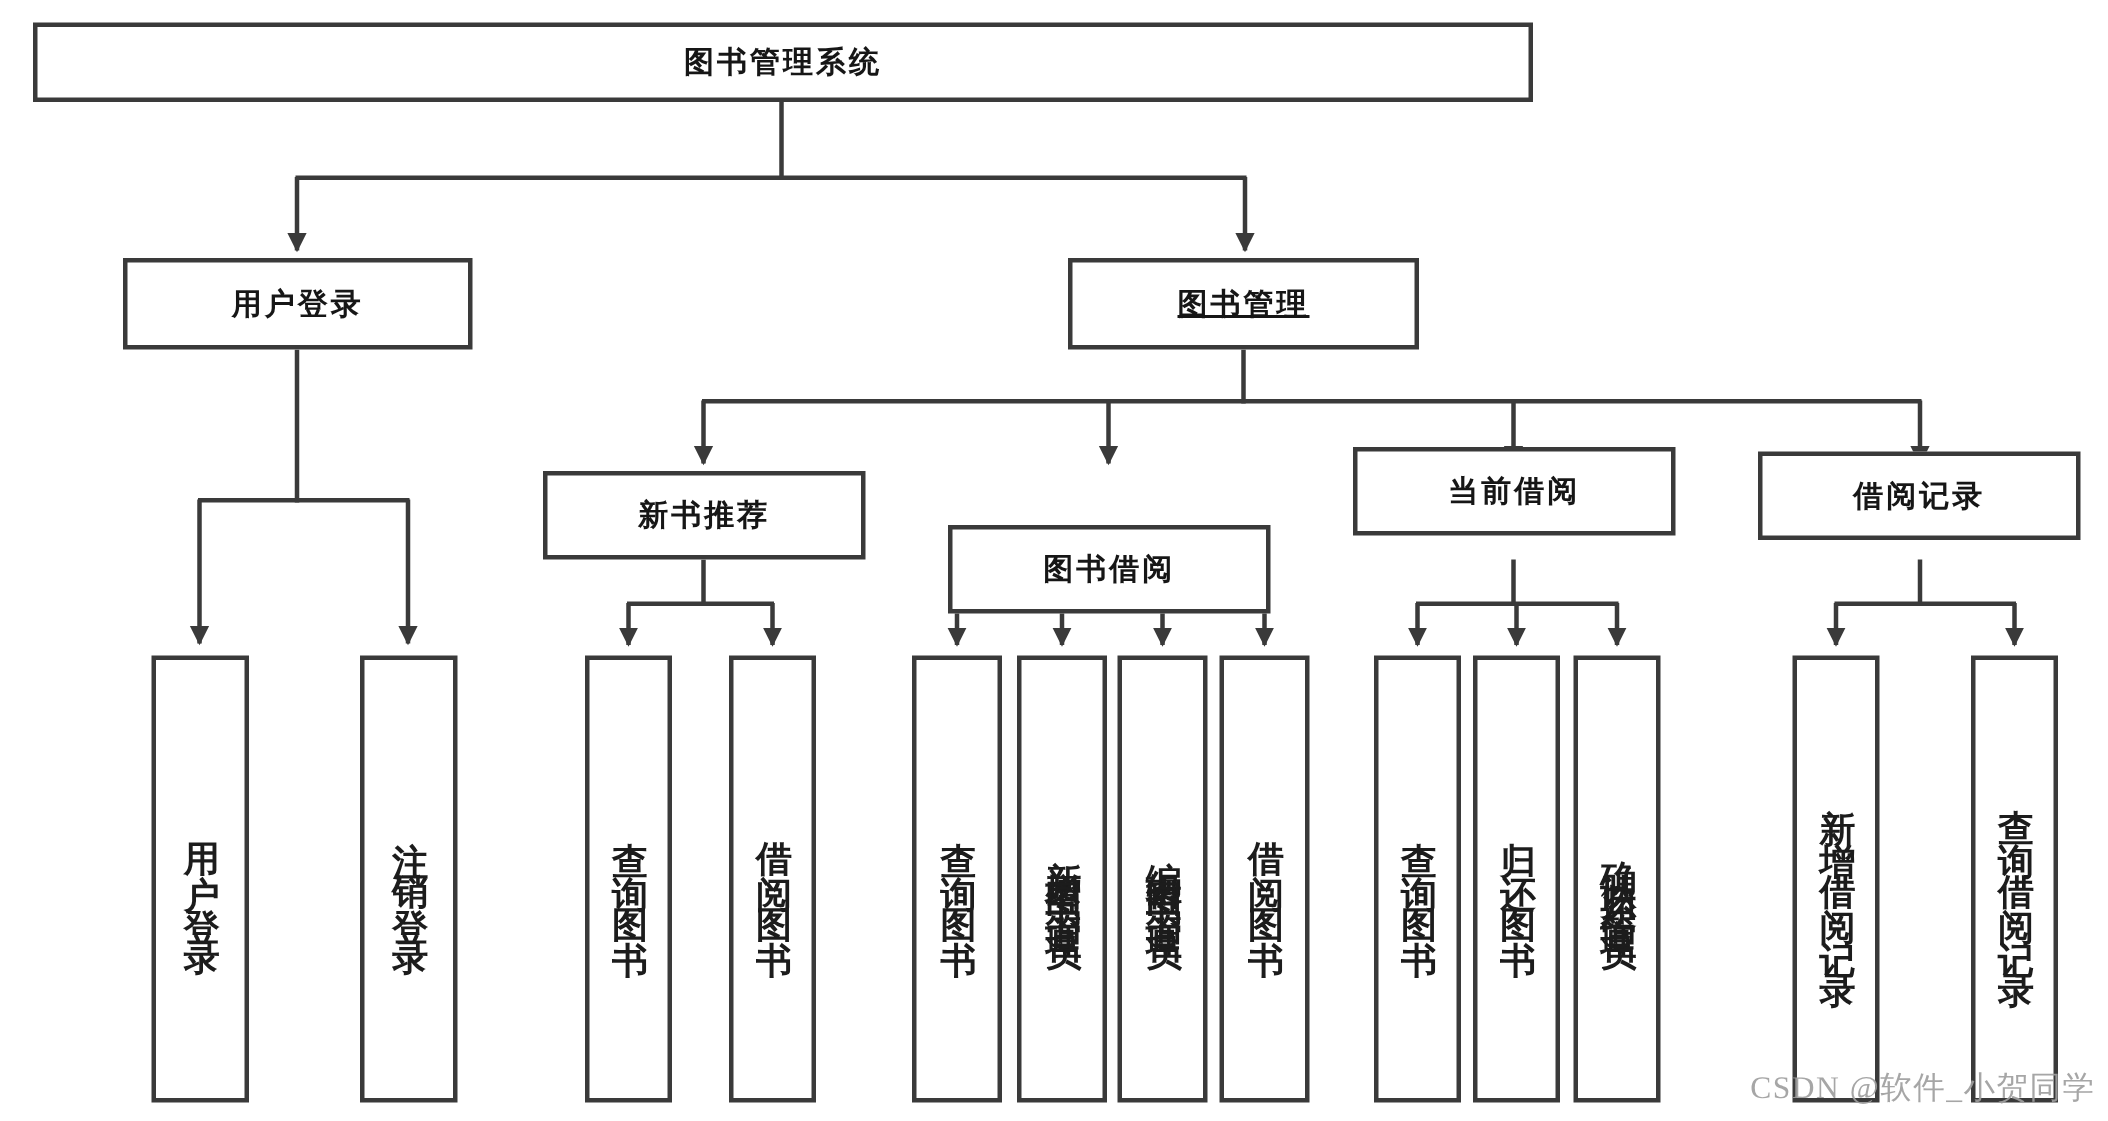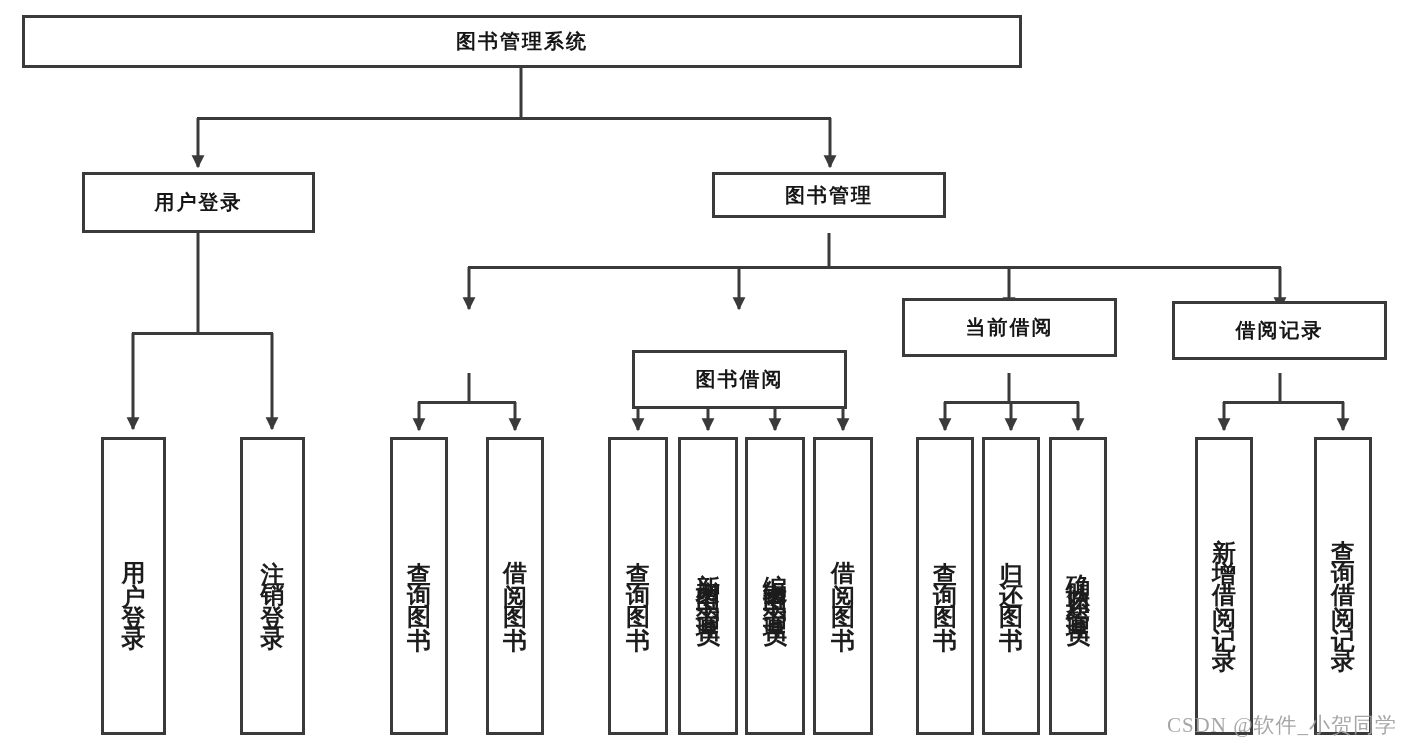--- a/index.html
+++ b/index.html
@@ -109,24 +109,27 @@
     </g>
   </svg>
 
   <div class="box" style="left:22px; top:15px; width:1000px; height:53px;text-align:center;">
     <span class="h-label">图书管理系统</span>
   </div>
 
   <div class="box" style="left:82px; top:172px; width:233px; height:61px;">
     <span class="h-label">用户登录</span>
   </div>
-  <div class="box" style="left:712px; top:172px; width:234px; height:46px;">
+  <div class="box" style="left:712px; top:172px; width:234px; height:61px;text-decoration:underline;">
     <span class="h-label">图书管理</span>
   </div>
 
+  <div class="box" style="left:362px; top:314px; width:215px; height:59px;">
+    <span class="h-label">新书推荐</span>
+  </div>
   <div class="box" style="left:632px; top:314px; width:215px; height:59px;margin-top:36px;">
     <span class="h-label">图书借阅</span>
   </div>
   <div class="box" style="left:902px; top:298px; width:215px; height:59px;">
     <span class="h-label">当前借阅</span>
   </div>
   <div class="box" style="left:1172px; top:301px; width:215px; height:59px;">
     <span class="h-label">借阅记录</span>
   </div>
 

